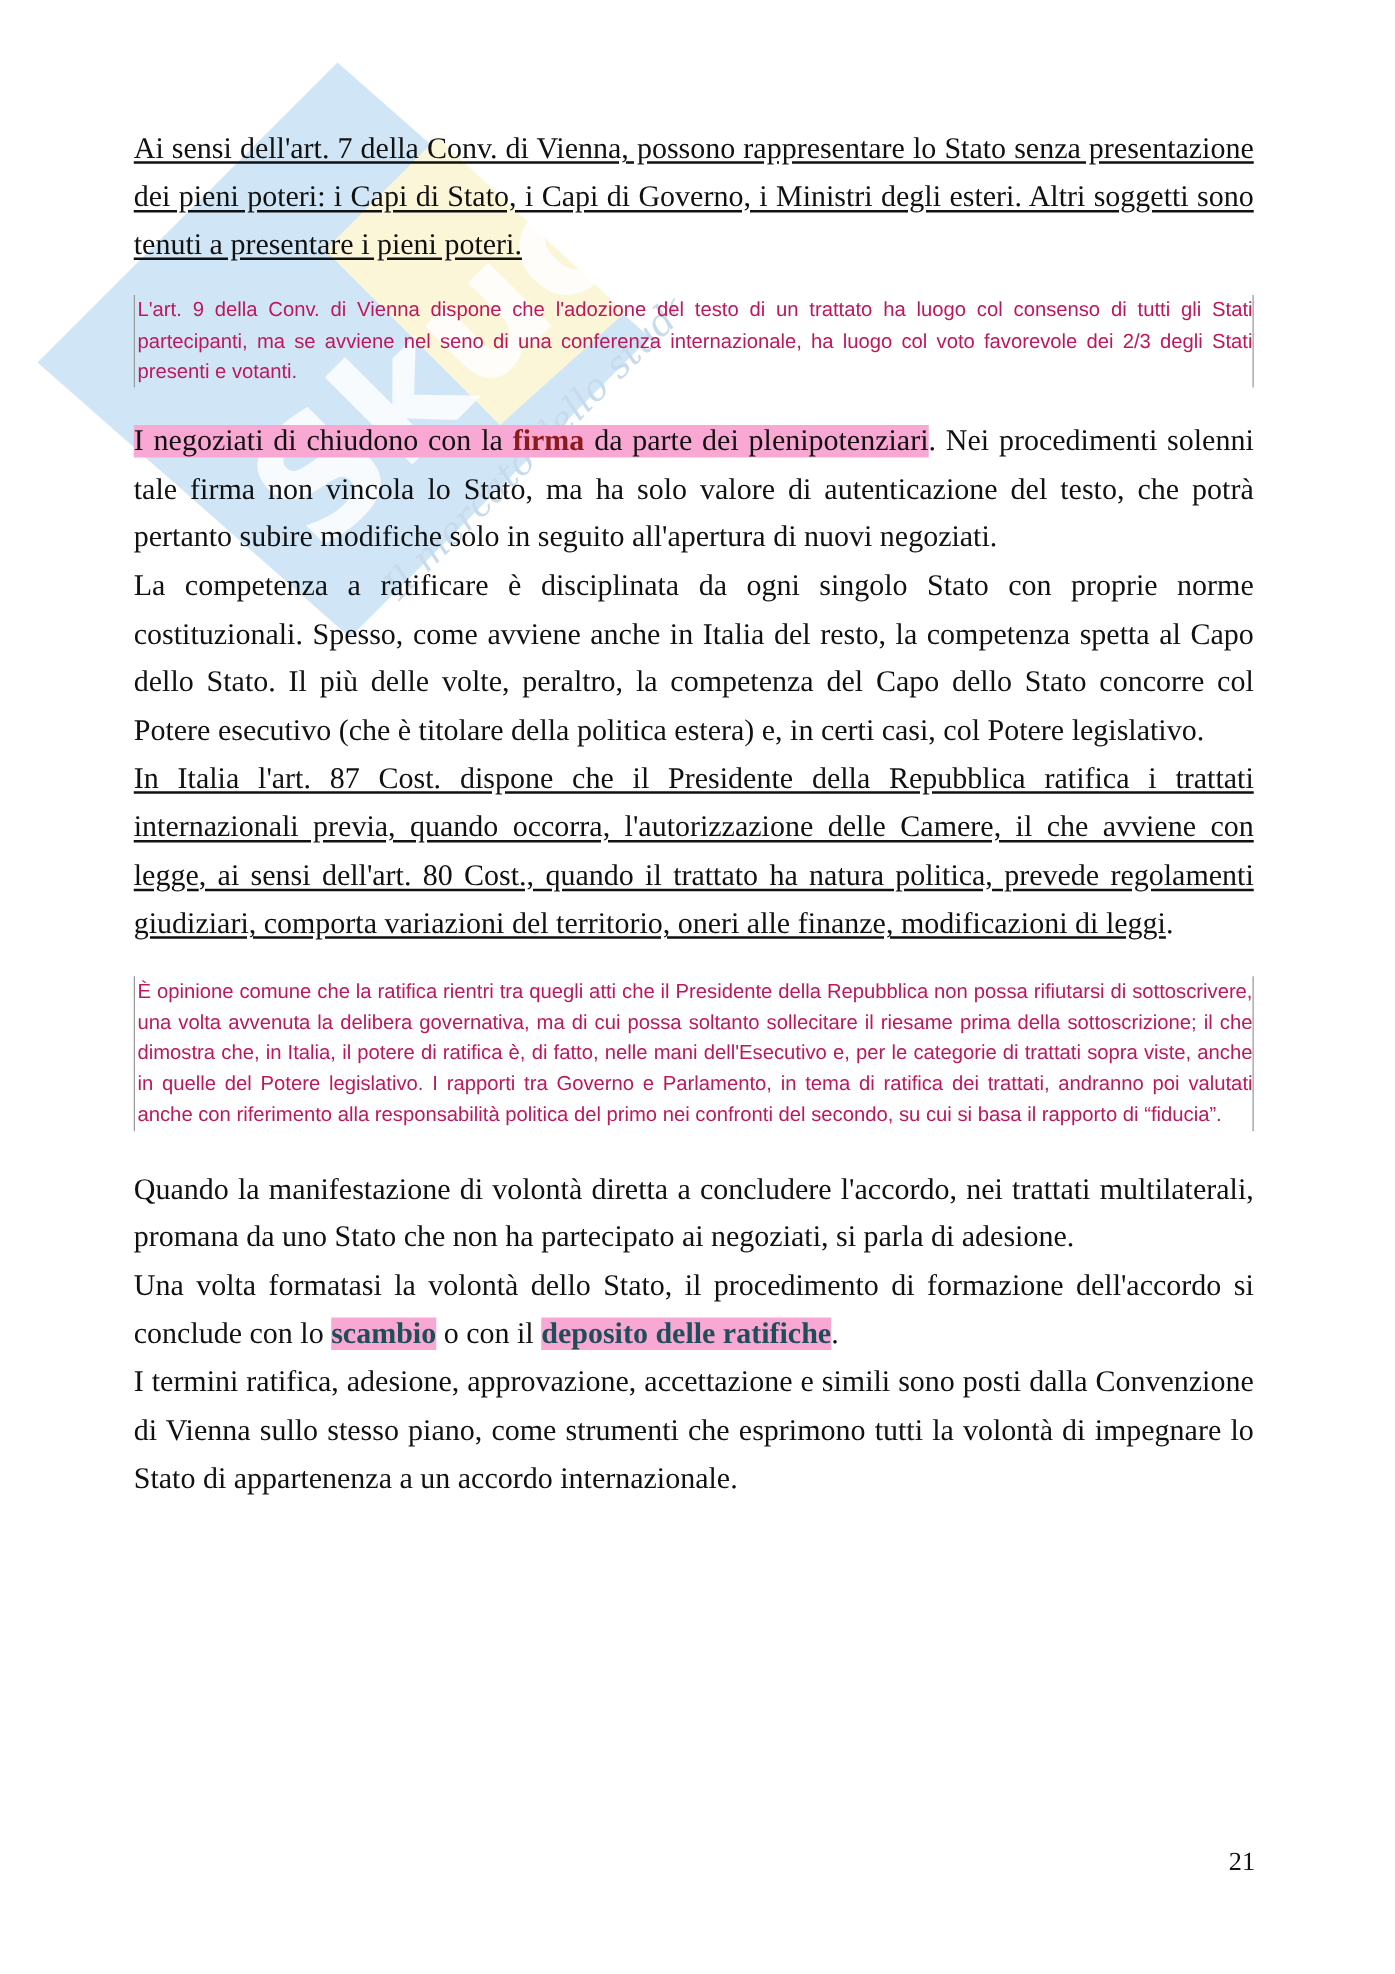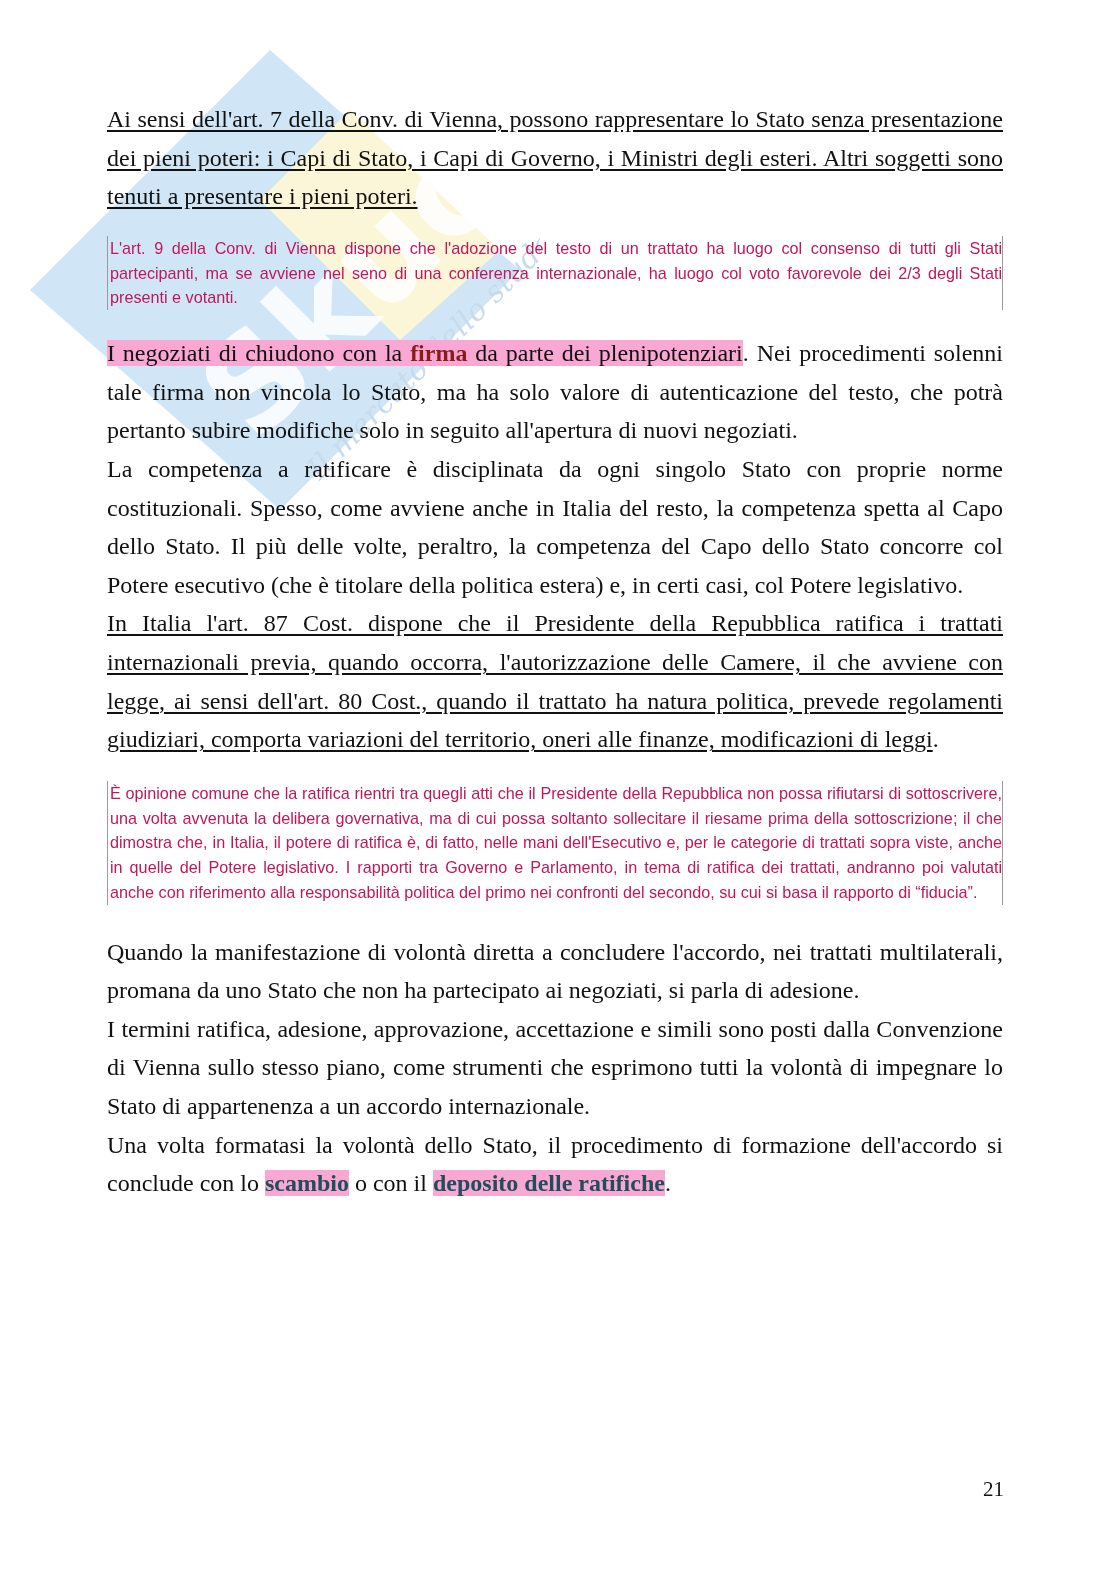--- a/index.html
+++ b/index.html
@@ -73,22 +73,22 @@
     <p class="p">La competenza a ratificare è disciplinata da ogni singolo Stato con proprie norme costituzionali. Spesso, come avviene anche in Italia del resto, la competenza spetta al Capo dello Stato. Il più delle volte, peraltro, la competenza del Capo dello Stato concorre col Potere esecutivo (che è titolare della politica estera) e, in certi casi, col Potere legislativo.</p>
 
     <p class="p"><span class="u"><span>In Italia l'art. 87 Cost. dispone che il Presidente della Repubblica ratifica i trattati internazionali previa, quando occorra, l'autorizzazione delle Camere, il che avviene con </span><span class="it">legge</span><span>, ai sensi dell'art. 80 Cost., quando il trattato ha natura politica, prevede regolamenti giudiziari, comporta variazioni del territorio, oneri alle finanze, modificazioni di leggi</span></span><span>.</span></p>
 
     <div style="height:22px"></div>
     <p class="note">È opinione comune che la ratifica rientri tra quegli atti che il Presidente della Repubblica non possa rifiutarsi di sottoscrivere, una volta avvenuta la delibera governativa, ma di cui possa soltanto sollecitare il riesame prima della sottoscrizione; il che dimostra che, in Italia, il potere di ratifica è, di fatto, nelle mani dell'Esecutivo e, per le categorie di trattati sopra viste, anche in quelle del Potere legislativo. I rapporti tra Governo e Parlamento, in tema di ratifica dei trattati, andranno poi valutati anche con riferimento alla responsabilità politica del primo nei confronti del secondo, su cui si basa il rapporto di “fiducia”.</p>
     <div style="height:28px"></div>
 
     <p class="p"><span>Quando la manifestazione di volontà diretta a concludere l'accordo, nei trattati multilaterali, promana da uno Stato che non ha partecipato ai negoziati, si parla di </span><span class="it">adesione</span><span>.</span></p>
 
+    <p class="p"><span>Una volta formatasi la volontà dello Stato, il procedimento di formazione dell'accordo si conclude con lo </span><span class="hl b-teal">scambio</span><span> o con il </span><span class="hl b-teal">deposito delle ratifiche</span><span>.</span></p>
+
     <p class="p"><span>I termini </span><span class="it">ratifica, adesione, approvazione, accettazione</span><span> e simili sono posti dalla Convenzione di Vienna sullo stesso piano, come strumenti che esprimono tutti la volontà di impegnare lo Stato di appartenenza a un accordo internazionale.</span></p>
-
-    <p class="p"><span>Una volta formatasi la volontà dello Stato, il procedimento di formazione dell'accordo si conclude con lo </span><span class="hl b-teal">scambio</span><span> o con il </span><span class="hl b-teal">deposito delle ratifiche</span><span>.</span></p>
 
 
 
   </div>
 
   <div class="page-number">21</div>
 </div>
 
 </body></html>

